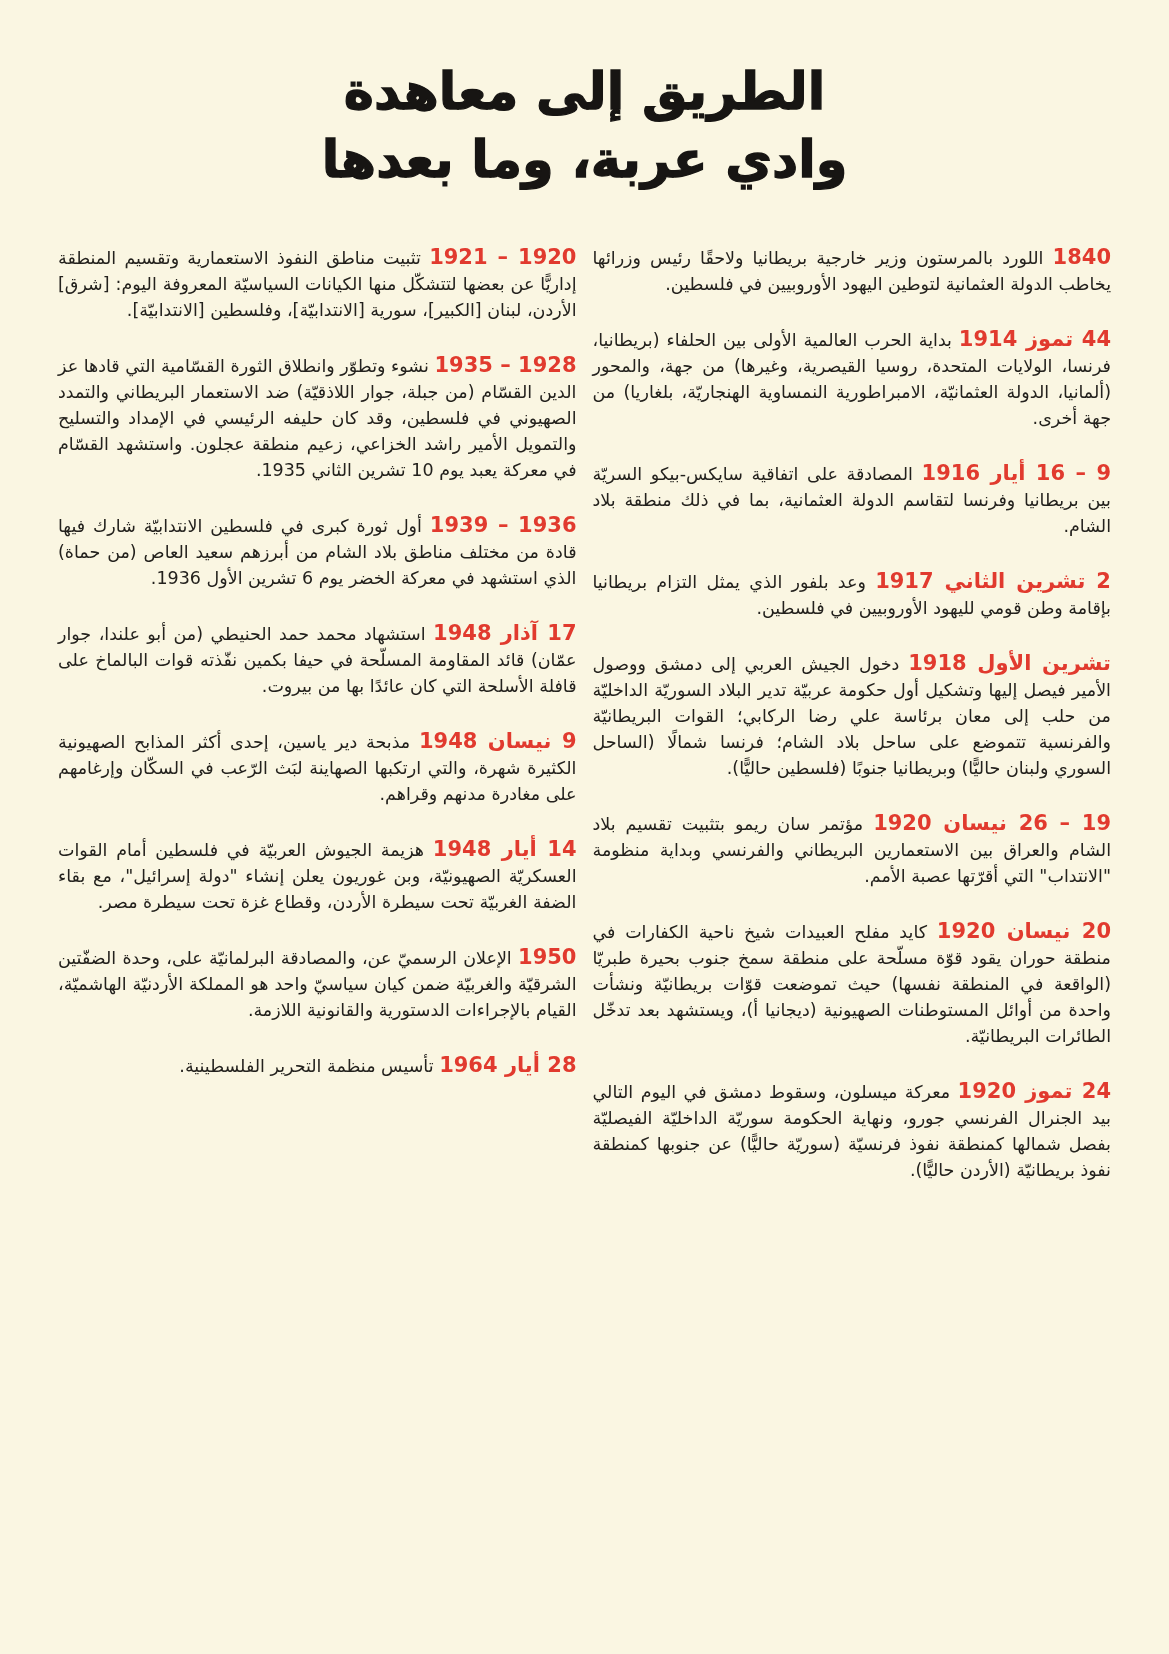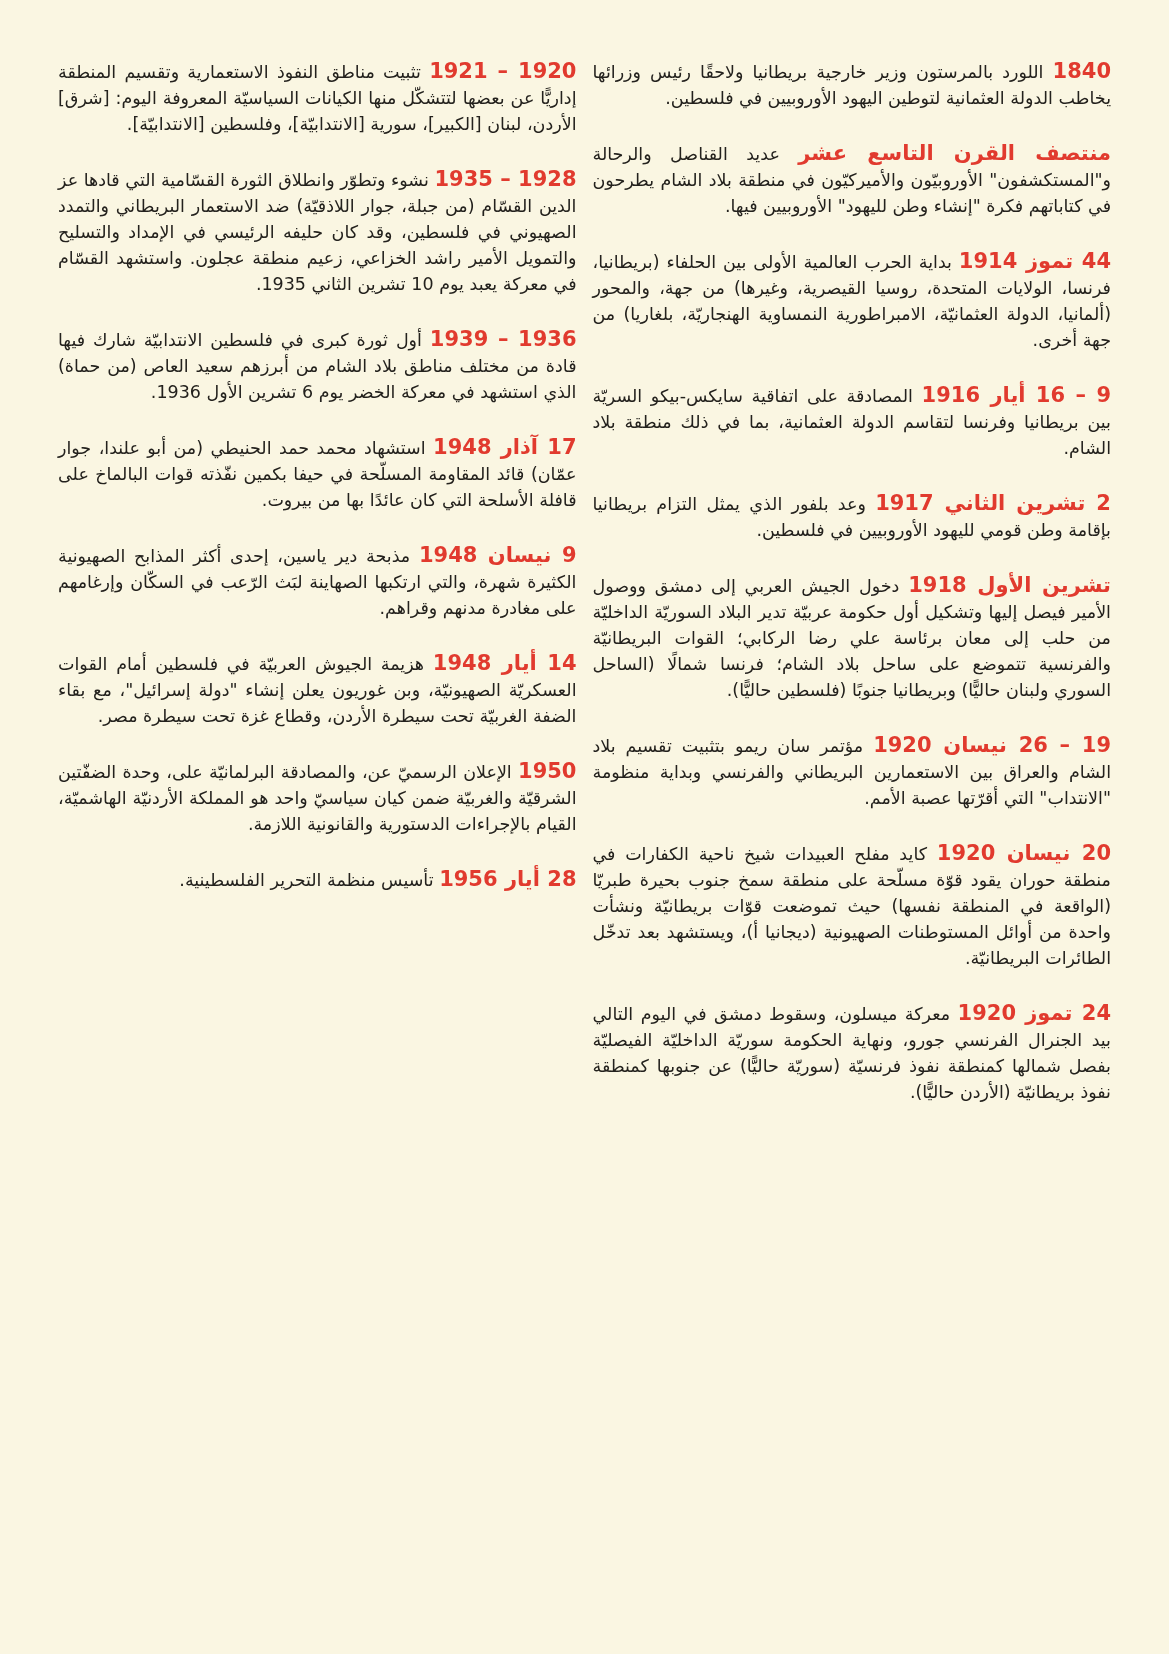--- a/index.html
+++ b/index.html
@@ -52,40 +52,40 @@
     font-weight: bold;
     font-size: 21px;
     line-height: 26px;
   }
 </style>
 </head>
 <body>
 
 <div class="page">
 
+  <h1 class="title"><span>الطريق إلى معاهدة</span><br><span>وادي عربة، وما بعدها</span></h1>
 
   <div class="cols">
 
     <div class="col">
       <p class="entry"><span class="date">1840</span> <span>اللورد بالمرستون وزير خارجية بريطانيا ولاحقًا رئيس وزرائها يخاطب الدولة العثمانية لتوطين اليهود الأوروبيين في فلسطين.</span></p>
-      <p class="entry"><span class="date">منتصف القرن التاسع عشر</span> <span>عديد القناصل والرحالة و"المستكشفون" الأوروبيّون والأميركيّون في منطقة بلاد الشام يطرحون في كتاباتهم فكرة "إنشاء وطن لليهود" الأوروبيين فيها.</span></p>
       <p class="entry"><span class="date">44 تموز 1914</span> <span>بداية الحرب العالمية الأولى بين الحلفاء (بريطانيا، فرنسا، الولايات المتحدة، روسيا القيصرية، وغيرها) من جهة، والمحور (ألمانيا، الدولة العثمانيّة، الامبراطورية النمساوية الهنجاريّة، بلغاريا) من جهة أخرى.</span></p>
       <p class="entry"><span class="date">9 – 16 أيار 1916</span> <span>المصادقة على اتفاقية سايكس-بيكو السريّة بين بريطانيا وفرنسا لتقاسم الدولة العثمانية، بما في ذلك منطقة بلاد الشام.</span></p>
       <p class="entry"><span class="date">2 تشرين الثاني 1917</span> <span>وعد بلفور الذي يمثل التزام بريطانيا بإقامة وطن قومي لليهود الأوروبيين في فلسطين.</span></p>
       <p class="entry"><span class="date">تشرين الأول 1918</span> <span>دخول الجيش العربي إلى دمشق ووصول الأمير فيصل إليها وتشكيل أول حكومة عربيّة تدير البلاد السوريّة الداخليّة من حلب إلى معان برئاسة علي رضا الركابي؛ القوات البريطانيّة والفرنسية تتموضع على ساحل بلاد الشام؛ فرنسا شمالًا (الساحل السوري ولبنان حاليًّا) وبريطانيا جنوبًا (فلسطين حاليًّا).</span></p>
       <p class="entry"><span class="date">19 – 26 نيسان 1920</span> <span>مؤتمر سان ريمو بتثبيت تقسيم بلاد الشام والعراق بين الاستعمارين البريطاني والفرنسي وبداية منظومة "الانتداب" التي أقرّتها عصبة الأمم.</span></p>
       <p class="entry"><span class="date">20 نيسان 1920</span> <span>كايد مفلح العبيدات شيخ ناحية الكفارات في منطقة حوران يقود قوّة مسلّحة على منطقة سمخ جنوب بحيرة طبريّا (الواقعة في المنطقة نفسها) حيث تموضعت قوّات بريطانيّة ونشأت واحدة من أوائل المستوطنات الصهيونية (ديجانيا أ)، ويستشهد بعد تدخّل الطائرات البريطانيّة.</span></p>
       <p class="entry"><span class="date">24 تموز 1920</span> <span>معركة ميسلون، وسقوط دمشق في اليوم التالي بيد الجنرال الفرنسي جورو، ونهاية الحكومة سوريّة الداخليّة الفيصليّة بفصل شمالها كمنطقة نفوذ فرنسيّة (سوريّة حاليًّا) عن جنوبها كمنطقة نفوذ بريطانيّة (الأردن حاليًّا).</span></p>
     </div>
 
     <div class="col">
       <p class="entry"><span class="date">1920 – 1921</span> <span>تثبيت مناطق النفوذ الاستعمارية وتقسيم المنطقة إداريًّا عن بعضها لتتشكّل منها الكيانات السياسيّة المعروفة اليوم: [شرق] الأردن، لبنان [الكبير]، سورية [الانتدابيّة]، وفلسطين [الانتدابيّة].</span></p>
       <p class="entry"><span class="date">1928 – 1935</span> <span>نشوء وتطوّر وانطلاق الثورة القسّامية التي قادها عز الدين القسّام (من جبلة، جوار اللاذقيّة) ضد الاستعمار البريطاني والتمدد الصهيوني في فلسطين، وقد كان حليفه الرئيسي في الإمداد والتسليح والتمويل الأمير راشد الخزاعي، زعيم منطقة عجلون. واستشهد القسّام في معركة يعبد يوم 10 تشرين الثاني 1935.</span></p>
       <p class="entry"><span class="date">1936 – 1939</span> <span>أول ثورة كبرى في فلسطين الانتدابيّة شارك فيها قادة من مختلف مناطق بلاد الشام من أبرزهم سعيد العاص (من حماة) الذي استشهد في معركة الخضر يوم 6 تشرين الأول 1936.</span></p>
       <p class="entry"><span class="date">17 آذار 1948</span> <span>استشهاد محمد حمد الحنيطي (من أبو علندا، جوار عمّان) قائد المقاومة المسلّحة في حيفا بكمين نفّذته قوات البالماخ على قافلة الأسلحة التي كان عائدًا بها من بيروت.</span></p>
       <p class="entry"><span class="date">9 نيسان 1948</span> <span>مذبحة دير ياسين، إحدى أكثر المذابح الصهيونية الكثيرة شهرة، والتي ارتكبها الصهاينة لبَث الرّعب في السكّان وإرغامهم على مغادرة مدنهم وقراهم.</span></p>
       <p class="entry"><span class="date">14 أيار 1948</span> <span>هزيمة الجيوش العربيّة في فلسطين أمام القوات العسكريّة الصهيونيّة، وبن غوريون يعلن إنشاء "دولة إسرائيل"، مع بقاء الضفة الغربيّة تحت سيطرة الأردن، وقطاع غزة تحت سيطرة مصر.</span></p>
       <p class="entry"><span class="date">1950</span> <span>الإعلان الرسميّ عن، والمصادقة البرلمانيّة على، وحدة الضفّتين الشرقيّة والغربيّة ضمن كيان سياسيّ واحد هو المملكة الأردنيّة الهاشميّة، القيام بالإجراءات الدستورية والقانونية اللازمة.</span></p>
-      <p class="entry"><span class="date">28 أيار 1956</span> <span>تأسيس منظمة التحرير الفلسطينية.</span></p>
+      <p class="entry"><span class="date">28 أيار 1964</span> <span>تأسيس منظمة التحرير الفلسطينية.</span></p>
     </div>
 
   </div>
 </div>
 
 </body></html>

